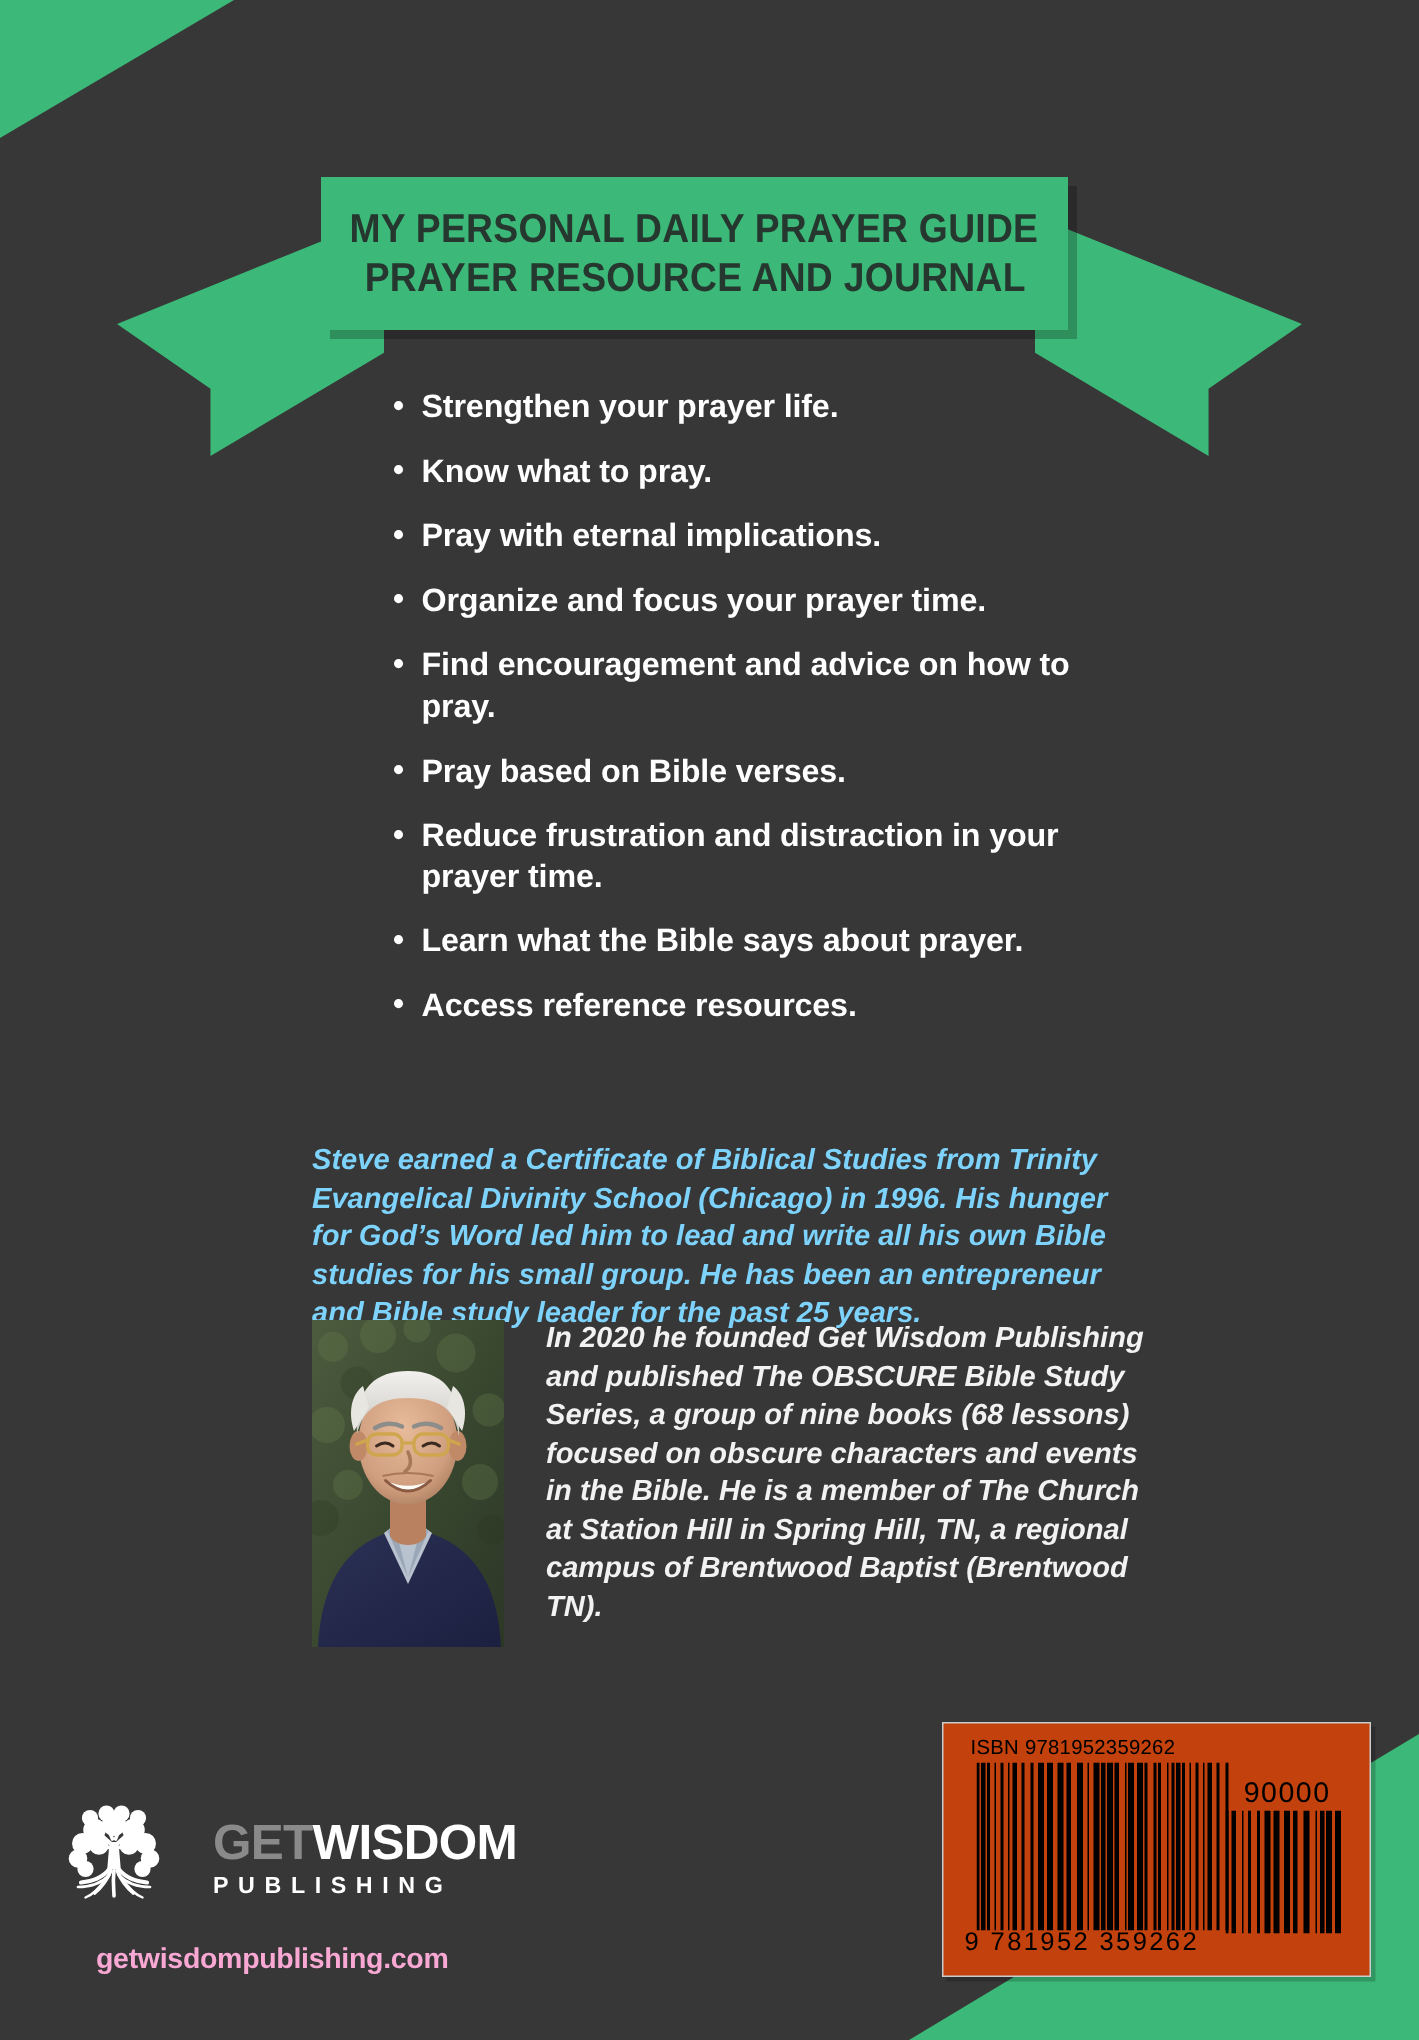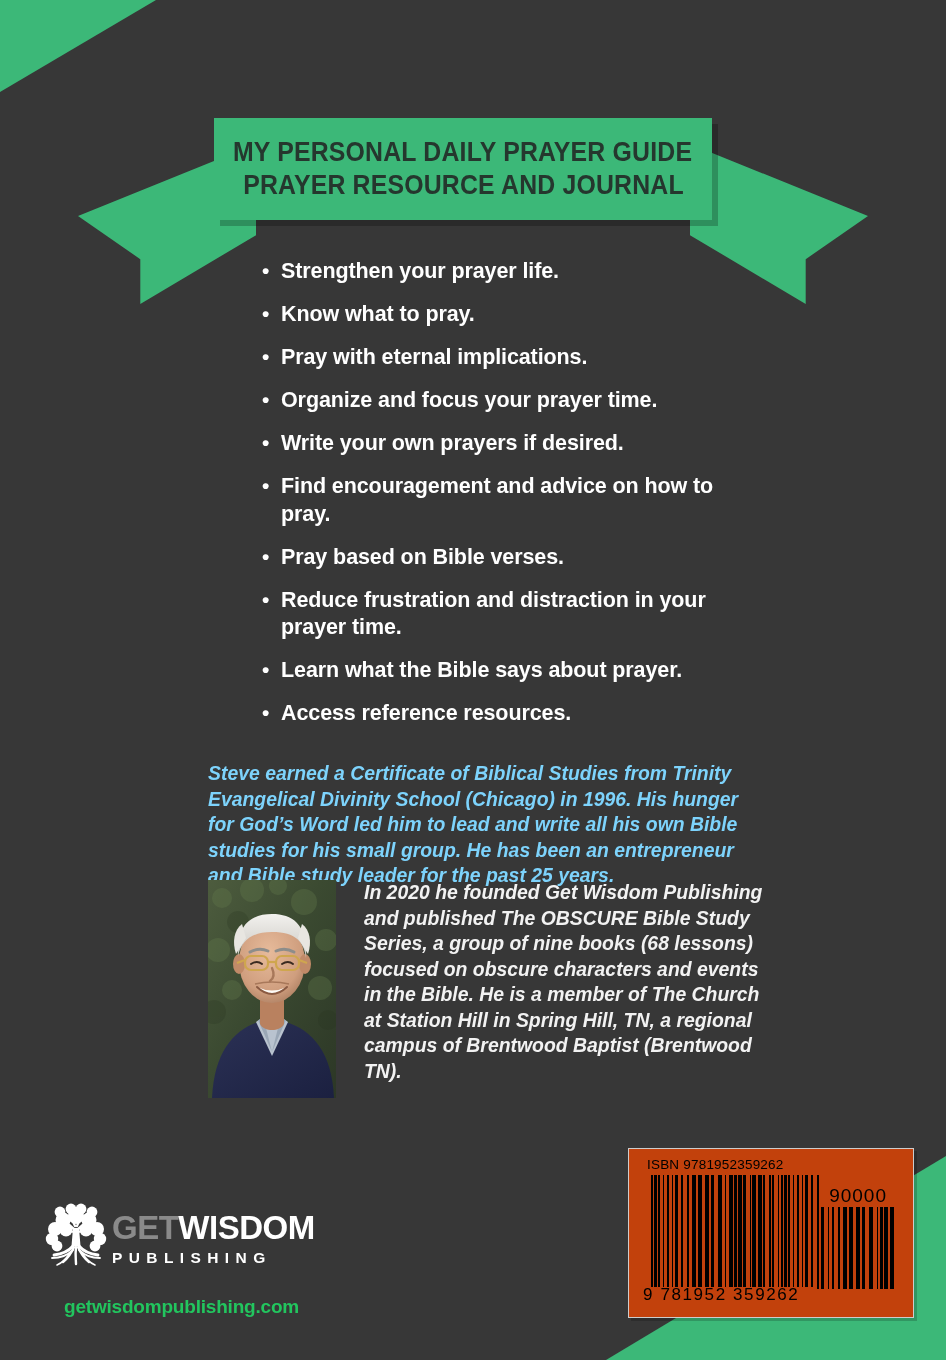--- a/index.html
+++ b/index.html
@@ -203,21 +203,21 @@
     height: 82px;
   }
 
   
   .logo-block {
     position: absolute;
     left: 40px;
     top: 1200px;
     display: flex;
     align-items: center;
-    gap: 0;
+    gap: 30px;
   }
   .logo-words { line-height: 1; }
   .logo-line1 {
     font-size: 33px;
     font-weight: bold;
     letter-spacing: -0.5px;
     white-space: nowrap;
   }
   .logo-get { color: #8a8a8a; }
   .logo-wisdom { color: #ffffff; }
@@ -225,21 +225,21 @@
     margin-top: 6px;
     font-size: 15.5px;
     font-weight: bold;
     color: #ffffff;
     letter-spacing: 6.4px;
   }
   .logo-url {
     position: absolute;
     left: 64px;
     top: 1296px;
-    color: #22c55e;
+    color: #f9a8d4;
     font-size: 19px;
     font-weight: bold;
     letter-spacing: -0.2px;
   }
 </style>
 </head>
 <body>
 
 <div id="cover">
 
@@ -253,21 +253,20 @@
       <div class="ribbon-title-line">MY PERSONAL DAILY PRAYER GUIDE</div>
       <div class="ribbon-title-line">PRAYER RESOURCE AND JOURNAL</div>
     </div>
   </div>
 
   <ul class="bullets" id="bullet-list">
       <li>Strengthen your prayer life.</li>
       <li>Know what to pray.</li>
       <li>Pray with eternal implications.</li>
       <li>Organize and focus your prayer time.</li>
-      <li>Write your own prayers if desired.</li>
       <li>Find encouragement and advice on how to pray.</li>
       <li>Pray based on Bible verses.</li>
       <li>Reduce frustration and distraction in your prayer time.</li>
       <li>Learn what the Bible says about prayer.</li>
       <li>Access reference resources.</li>
     </ul>
 
   <div class="bio-top">Steve earned a Certificate of Biblical Studies from Trinity Evangelical Divinity School (Chicago) in 1996. His hunger for God’s Word led him to lead and write all his own Bible studies for his small group. He has been an entrepreneur and Bible study leader for the past 25 years.</div>
 
   <div class="bio-row">

